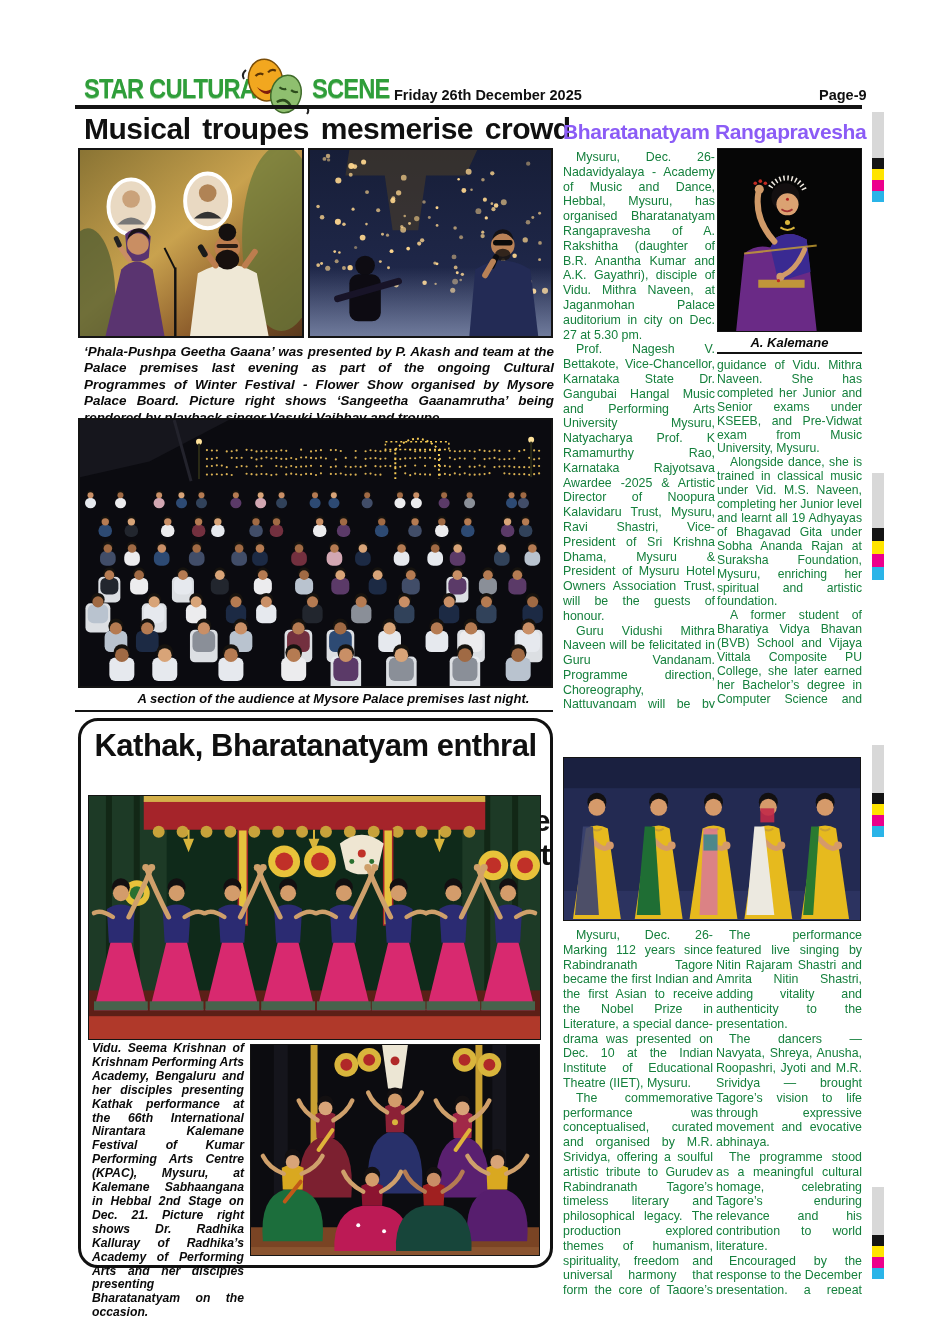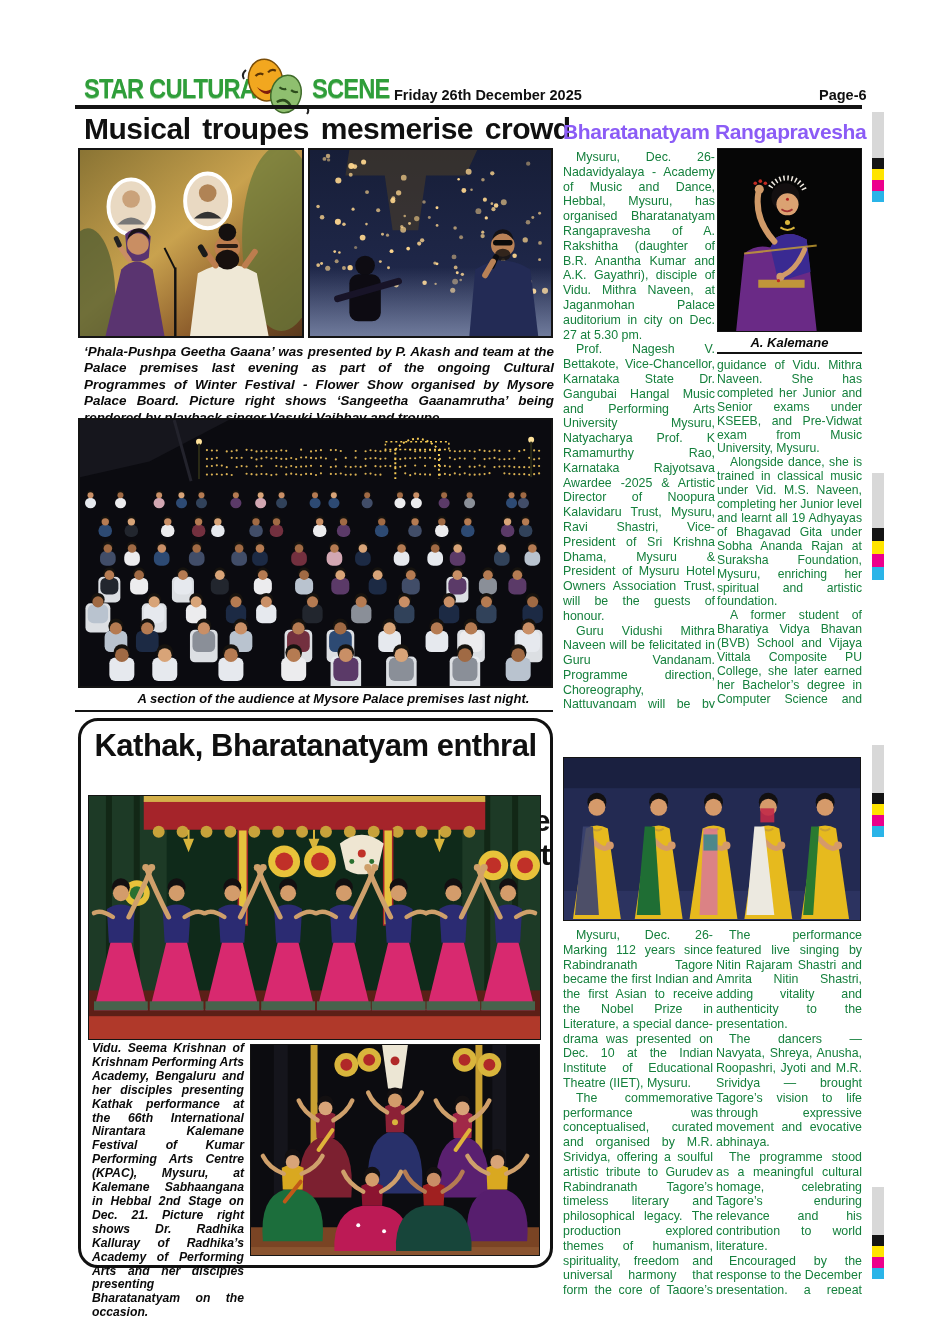--- a/index.html
+++ b/index.html
@@ -45,21 +45,21 @@
     <g transform="rotate(14 46 38)">
       <ellipse cx="46" cy="38" rx="15" ry="19" fill="#8fbf6f" stroke="#3f6b2a" stroke-width="1.5"></ellipse>
       <path d="M38,33 q4,2 7,0" stroke="#2c4c1c" stroke-width="2.2" fill="none"></path>
       <path d="M50,33 q4,2 7,0" stroke="#2c4c1c" stroke-width="2.2" fill="none"></path>
       <path d="M39,48 q7,-7 14,0" stroke="#2c4c1c" stroke-width="2.5" fill="none"></path>
     </g>
     <path d="M6,14 q-5,4 -2,9 M66,50 q4,4 1,8" stroke="#222" stroke-width="2" fill="none"></path>
   </svg>
   <span class="abs brand" style="left:312px;top:74px;">SCENE</span>
   <span class="abs hdrsmall" style="left:394px;top:87px;">Friday 26th December 2025</span>
-  <span class="abs hdrsmall" style="left:819px;top:87px;">Page-6</span>
+  <span class="abs hdrsmall" style="left:819px;top:87px;">Page-9</span>
   <div class="abs rule" style="left:75px;top:105px;width:787px;height:3.5px;"></div>
 
   <div class="abs headline1" style="left:84px;top:112px;">Musical troupes mesmerise crowd</div>
   <div class="abs headline-red" style="left:563px;top:120px;">Bharatanatyam Rangapravesha</div>
 
   <div class="abs photo" style="left:78px;top:148px;width:226px;height:190px;">
     <svg viewBox="0 0 226 190" preserveAspectRatio="none">
       <defs>
         <linearGradient id="gA" x1="0" y1="0" x2="1" y2="1">
           <stop offset="0" stop-color="#8a7434"></stop>

